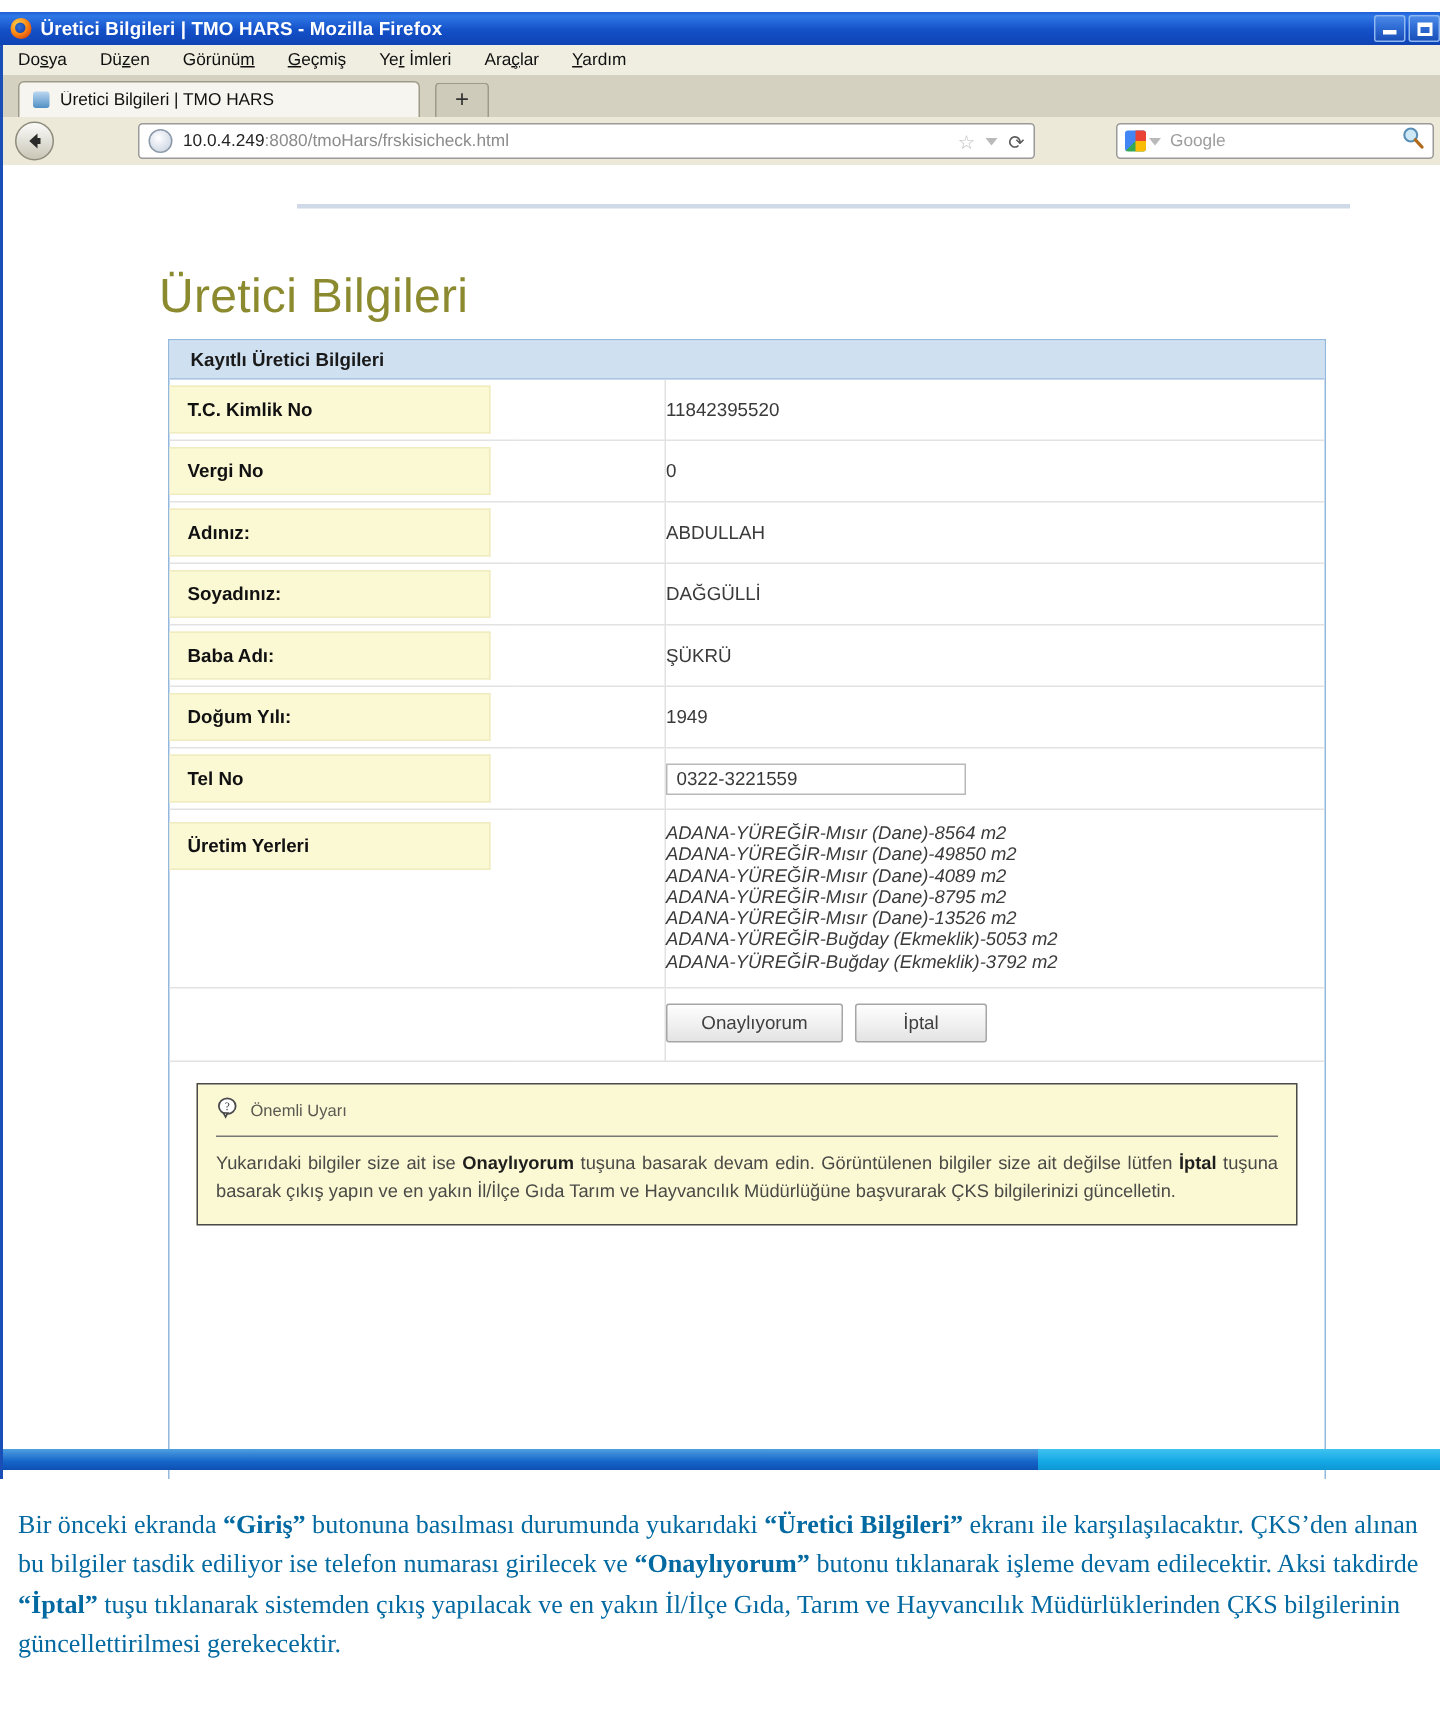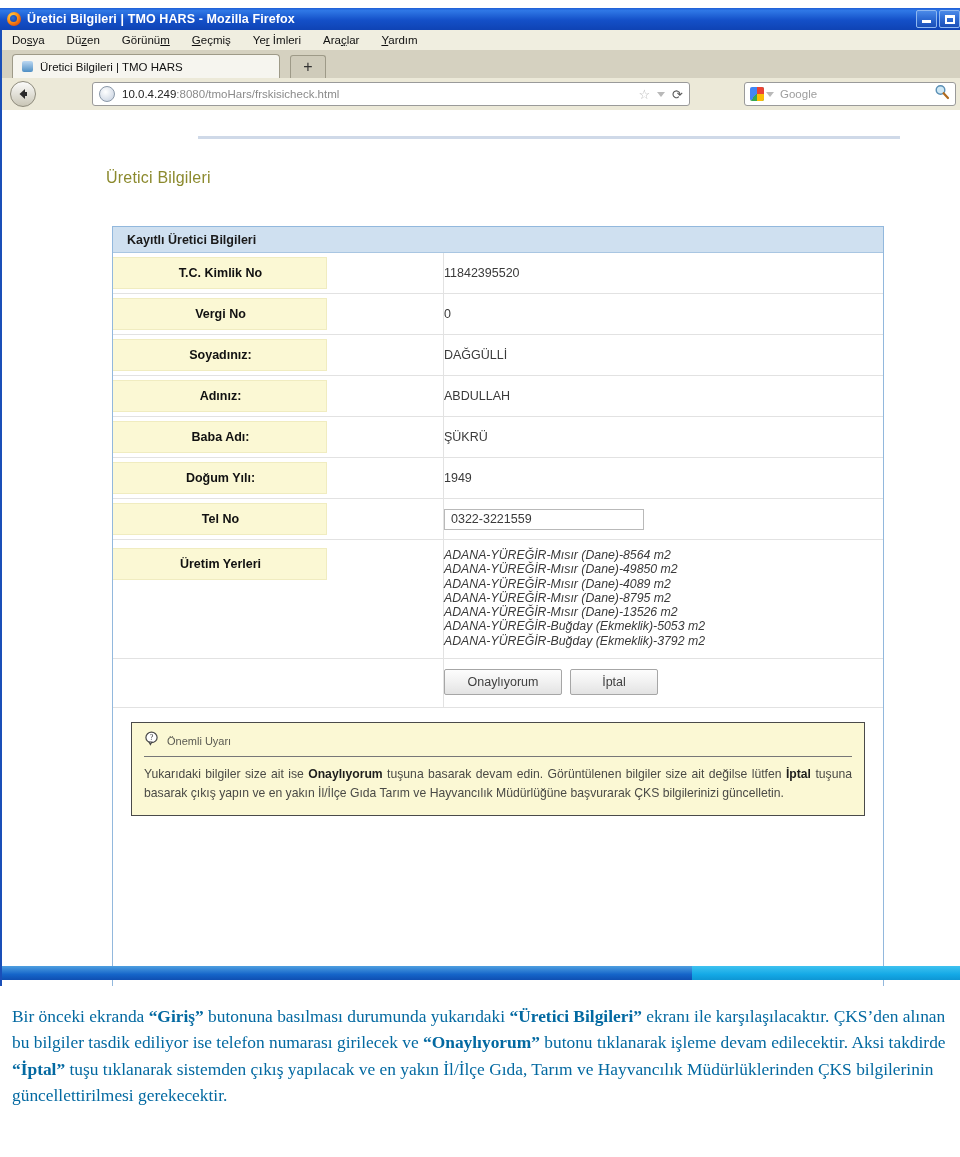--- a/index.html
+++ b/index.html
@@ -168,21 +168,21 @@
     position:absolute;left:2px;top:110px;width:958px;height:876px;
     background:#ffffff;overflow:hidden;
   }
   .top-rule{
     position:absolute;left:196px;top:26px;width:702px;height:3px;
     background:#cfd9e8;
   }
 
   .page-title{
     position:absolute;left:104px;top:48px;
-    font-size:16px;color:#8c8a2e;font-weight:normal;
+    font-size:32px;color:#8c8a2e;font-weight:normal;
     letter-spacing:.2px;
   }
 
   
   .panel{
     position:absolute;left:110px;top:116px;width:772px;height:773px;
     border:1px solid #92b8dd;
     background:#ffffff;box-sizing:border-box;
   }
   .panel-head{
@@ -208,21 +208,20 @@
 
   .lblbox{
     display:block;
     background:#fbf8d4;
     border:1px solid #f0ecc0;
     border-left:none;
     margin:4px 18px 4px 0;
     padding:8px 10px 8px 12px;
     font-weight:bold;font-size:12.5px;color:#111;
     box-sizing:border-box;
-    text-align:center;
   }
   tr.row-hl td{background:#d3e5f5;}
   tr.row-hl .lblbox{background:#fbf8d4;border-color:#ecdfa0;}
 
   .val{font-size:12.5px;color:#3a3a3a;padding:11px 0;}
 
   .telinput{
     display:block;width:200px;height:21px;
     margin:7px 0;
     border:1px solid #b9b9b9;background:#fff;
@@ -381,35 +380,35 @@
                 <span class="lblbox">Vergi No</span>
               </td>
             <td class="c-mid"></td>
             <td class="c-val">
                 <div class="val">0</div>
               </td>
           </tr>
 
           <tr>
             <td class="c-label">
+                <span class="lblbox">Adınız:</span>
+              </td>
+            <td class="c-mid"></td>
+            <td class="c-val">
+                <div class="val">ABDULLAH</div>
+              </td>
+          </tr>
+
+          <tr>
+            <td class="c-label">
                 <span class="lblbox">Soyadınız:</span>
               </td>
             <td class="c-mid"></td>
             <td class="c-val">
                 <div class="val">DAĞGÜLLİ</div>
-              </td>
-          </tr>
-
-          <tr>
-            <td class="c-label">
-                <span class="lblbox">Adınız:</span>
-              </td>
-            <td class="c-mid"></td>
-            <td class="c-val">
-                <div class="val">ABDULLAH</div>
               </td>
           </tr>
 
           <tr>
             <td class="c-label">
                 <span class="lblbox">Baba Adı:</span>
               </td>
             <td class="c-mid"></td>
             <td class="c-val">
                 <div class="val">ŞÜKRÜ</div>

